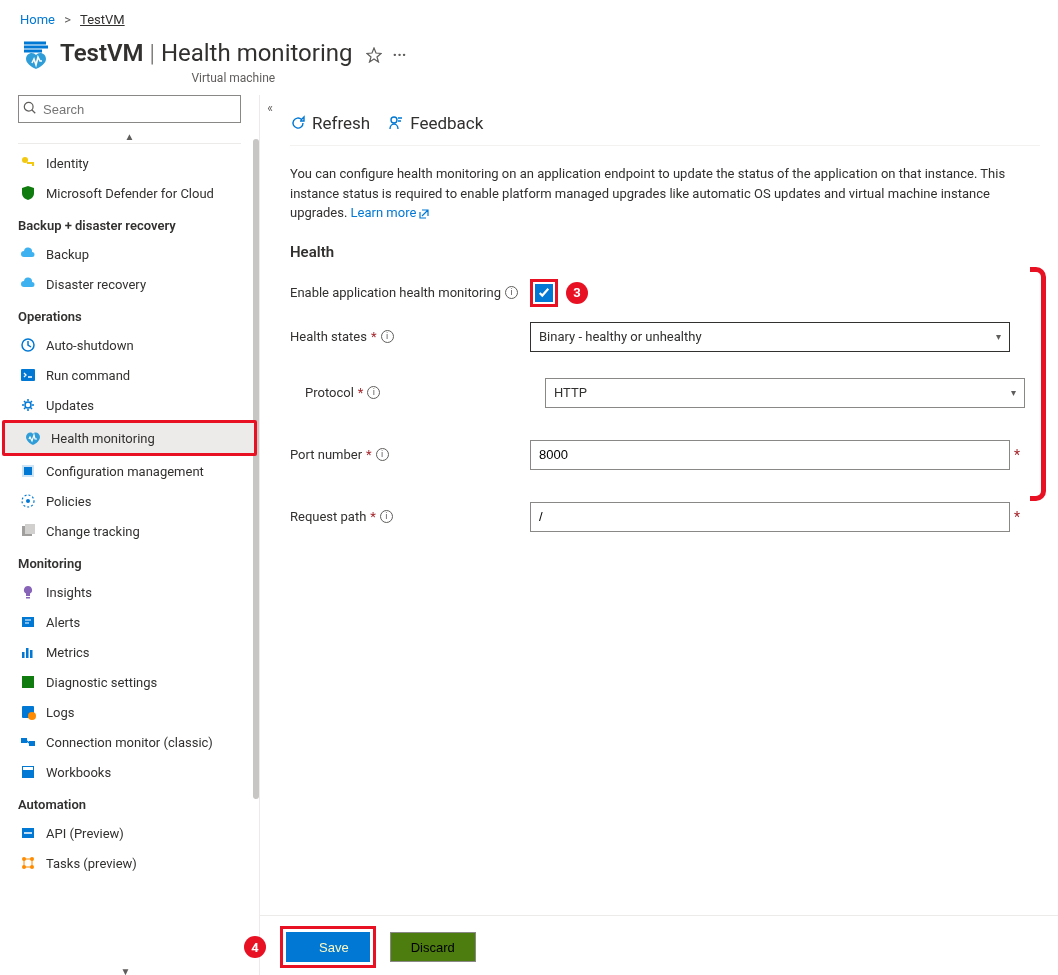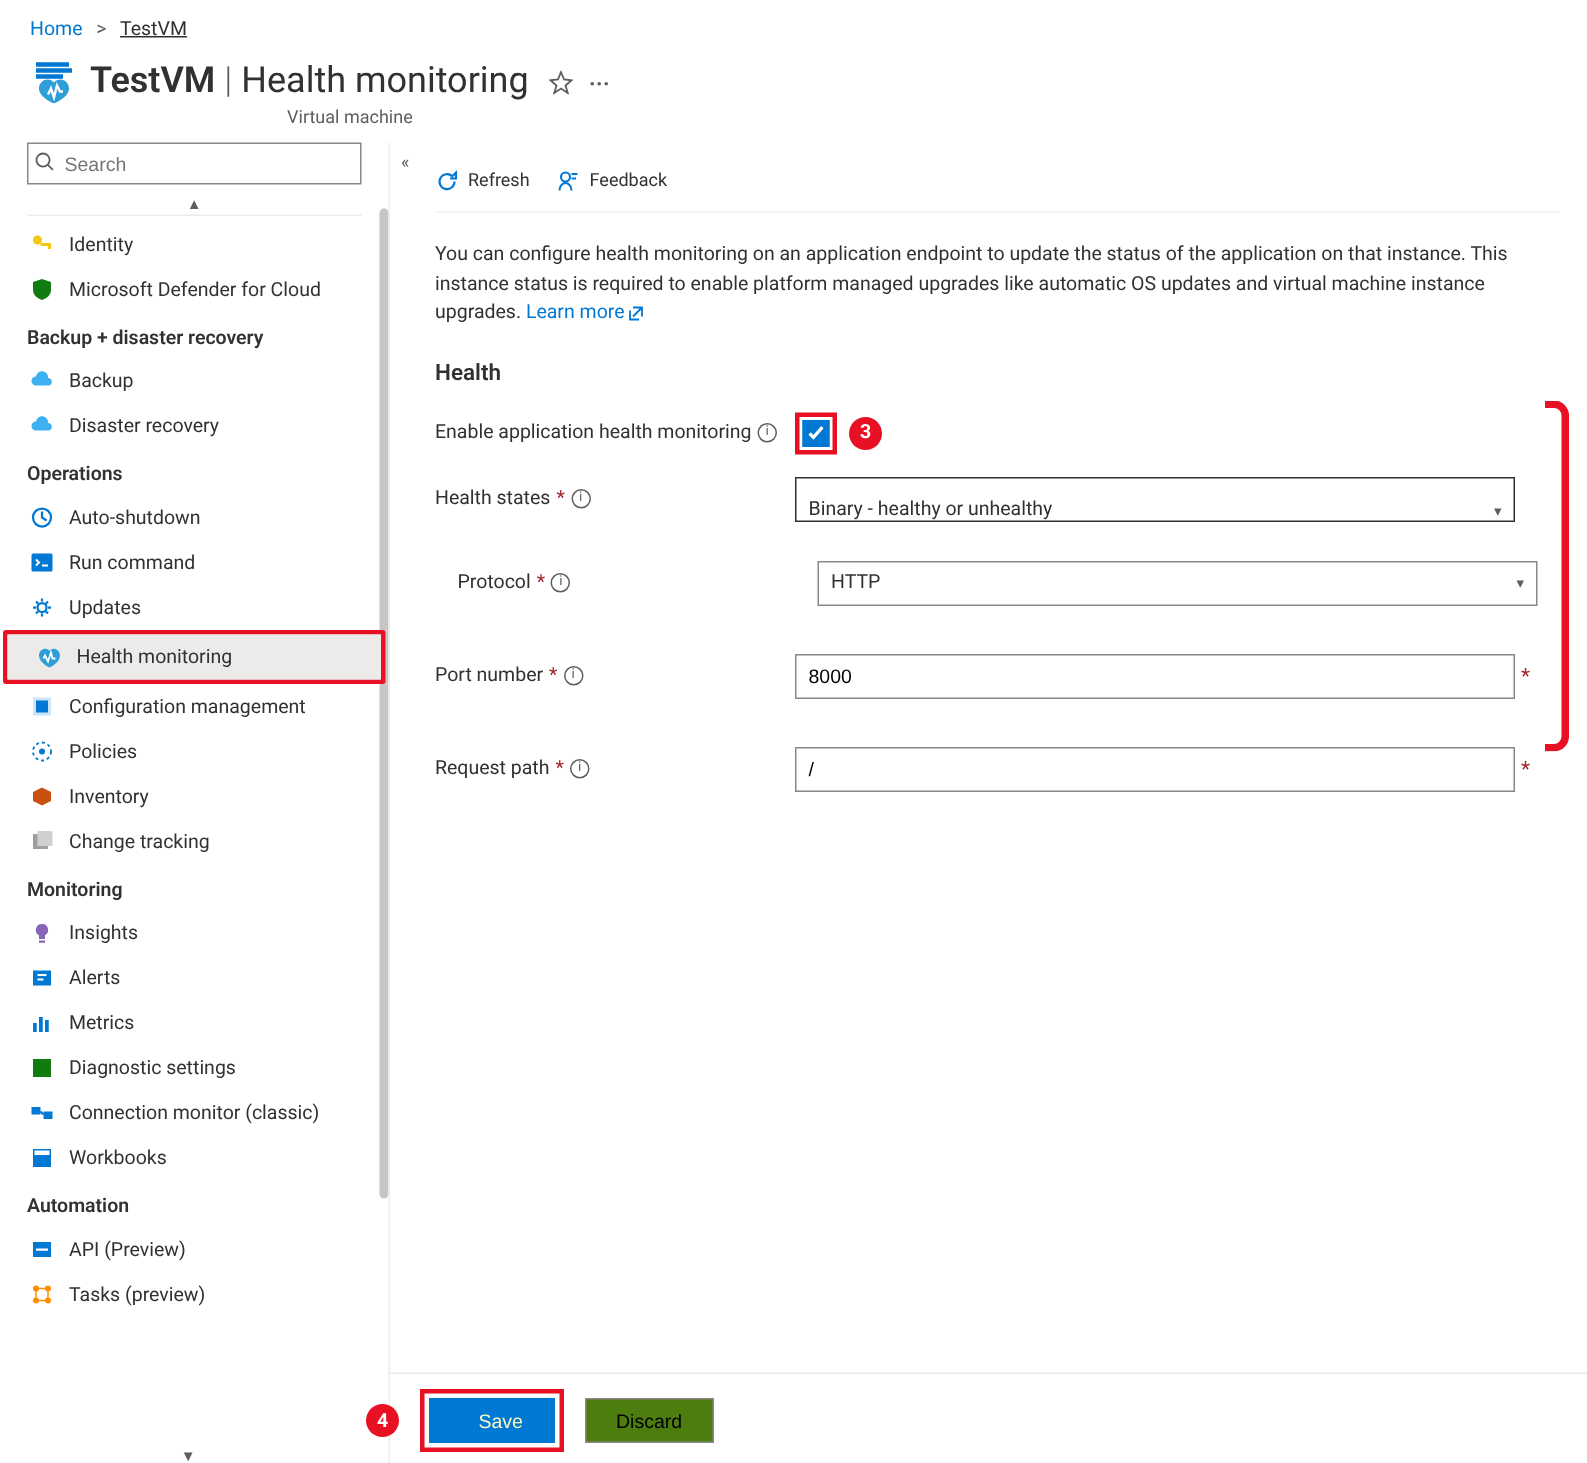--- a/index.html
+++ b/index.html
@@ -68,21 +68,21 @@
   .callout-box { border: 3px solid #e81123; border-radius: 2px; }
   .callout-badge {
     width: 22px; height: 22px; border-radius: 50%; background: #e81123; color: #fff;
     font-weight: 700; font-size: 13px; display: flex; align-items: center; justify-content: center;
   }
   .highlight-2 { position: relative; }
 
   
   .main { flex: 1; padding: 12px 18px 0 30px; position: relative; }
   .toolbar { display: flex; gap: 18px; align-items: center; padding: 6px 0 12px; border-bottom: 1px solid #f3f2f1;}
-  .tool-btn { display: flex; gap: 6px; cursor: pointer; color: #323130; font-size: 12px;}
+  .tool-btn { display: flex; align-items: center; gap: 6px; cursor: pointer; color: #323130; font-size: 17px;}
   .tool-btn svg { width: 16px; height: 16px; fill: none; stroke: #0078d4; stroke-width: 1.4; }
 
   .desc { padding: 18px 0 6px; font-size: 13px; color: #323130; line-height: 1.5; max-width: 740px;}
   .desc a svg { width: 12px; height: 12px; vertical-align: middle; fill: #0078d4; margin-left: 2px;}
 
   h3.section { font-size: 15px; font-weight: 600; margin: 14px 0 10px; }
 
   .form-row { display: flex; align-items: center; min-height: 44px; padding: 4px 0;}
   .form-label { width: 240px; font-size: 13px; color: #323130; display: flex; align-items: center; gap: 4px;}
   .req { color: #a4262c; }
@@ -95,21 +95,21 @@
   .checkbox svg { width: 12px; height: 12px; stroke: #fff; stroke-width: 2.5; fill: none; }
 
   .highlight-3 { border: 3px solid #e81123; padding: 2px; display: inline-flex; }
   .badge-3 { margin-left: 8px; }
 
   .select, .input {
     width: 480px; height: 30px; border: 1px solid #8a8886; padding: 0 8px;
     font-size: 13px; background: #fff; display: flex; align-items: center; justify-content: space-between;
   }
   .select .chev { font-size: 10px; color: #605e5c; }
-  .select.focused { border-color: #323130; align-items: flex-end; }
+  .select.focused { border-color: #323130; }
   .tail-req { color: #a4262c; margin-left: 4px; font-size: 14px;}
 
   
   .red-bracket {
     position: absolute;
     top: 172px;
     right: 12px;
     width: 16px;
     height: 234px;
     border-top: 5px solid #e81123;
@@ -277,28 +277,20 @@
             <svg viewBox="0 0 16 16">
               <circle cx="8" cy="8" r="6" fill="none" stroke="#0078d4" stroke-width="1.2" stroke-dasharray="2"></circle>
               <circle cx="8" cy="8" r="2" fill="#0078d4"></circle>
             </svg>
           </span>
         <span>Policies</span>
       </div>
       <div class="nav-item">
         <span class="icon-slot">
             <svg viewBox="0 0 16 16">
-              <path d="M2 5l6-3 6 3v6l-6 3-6-3z" fill="#ca5010"></path>
-            </svg>
-          </span>
-        <span>Inventory</span>
-      </div>
-      <div class="nav-item">
-        <span class="icon-slot">
-            <svg viewBox="0 0 16 16">
               <rect x="2" y="3" width="10" height="10" fill="#a19f9d"></rect>
               <rect x="5" y="1" width="10" height="10" fill="#d2d0ce"></rect>
             </svg>
           </span>
         <span>Change tracking</span>
       </div>
 
       <div class="nav-group-title">Monitoring</div>
       <div class="nav-item">
           <span class="icon-slot">
@@ -328,20 +320,29 @@
           </span>
           <span>Metrics</span>
         </div>
       <div class="nav-item">
           <span class="icon-slot">
             <svg viewBox="0 0 16 16">
               <rect x="2" y="2" width="12" height="12" fill="#107c10"></rect>
             </svg>
           </span>
           <span>Diagnostic settings</span>
+        </div>
+      <div class="nav-item">
+          <span class="icon-slot">
+            <svg viewBox="0 0 16 16">
+              <rect x="2" y="2" width="12" height="12" rx="1" fill="#0078d4"></rect>
+              <circle cx="12" cy="12" r="4" fill="#ff8c00"></circle>
+            </svg>
+          </span>
+          <span>Logs</span>
         </div>
       <div class="nav-item">
           <span class="icon-slot">
             <svg viewBox="0 0 16 16">
               <rect x="1" y="4" width="6" height="5" fill="#0078d4"></rect>
               <rect x="9" y="7" width="6" height="5" fill="#0078d4"></rect>
               <line x1="7" y1="7" x2="9" y2="9" stroke="#0078d4" stroke-width="1.5"></line>
             </svg>
           </span>
           <span>Connection monitor (classic)</span>

